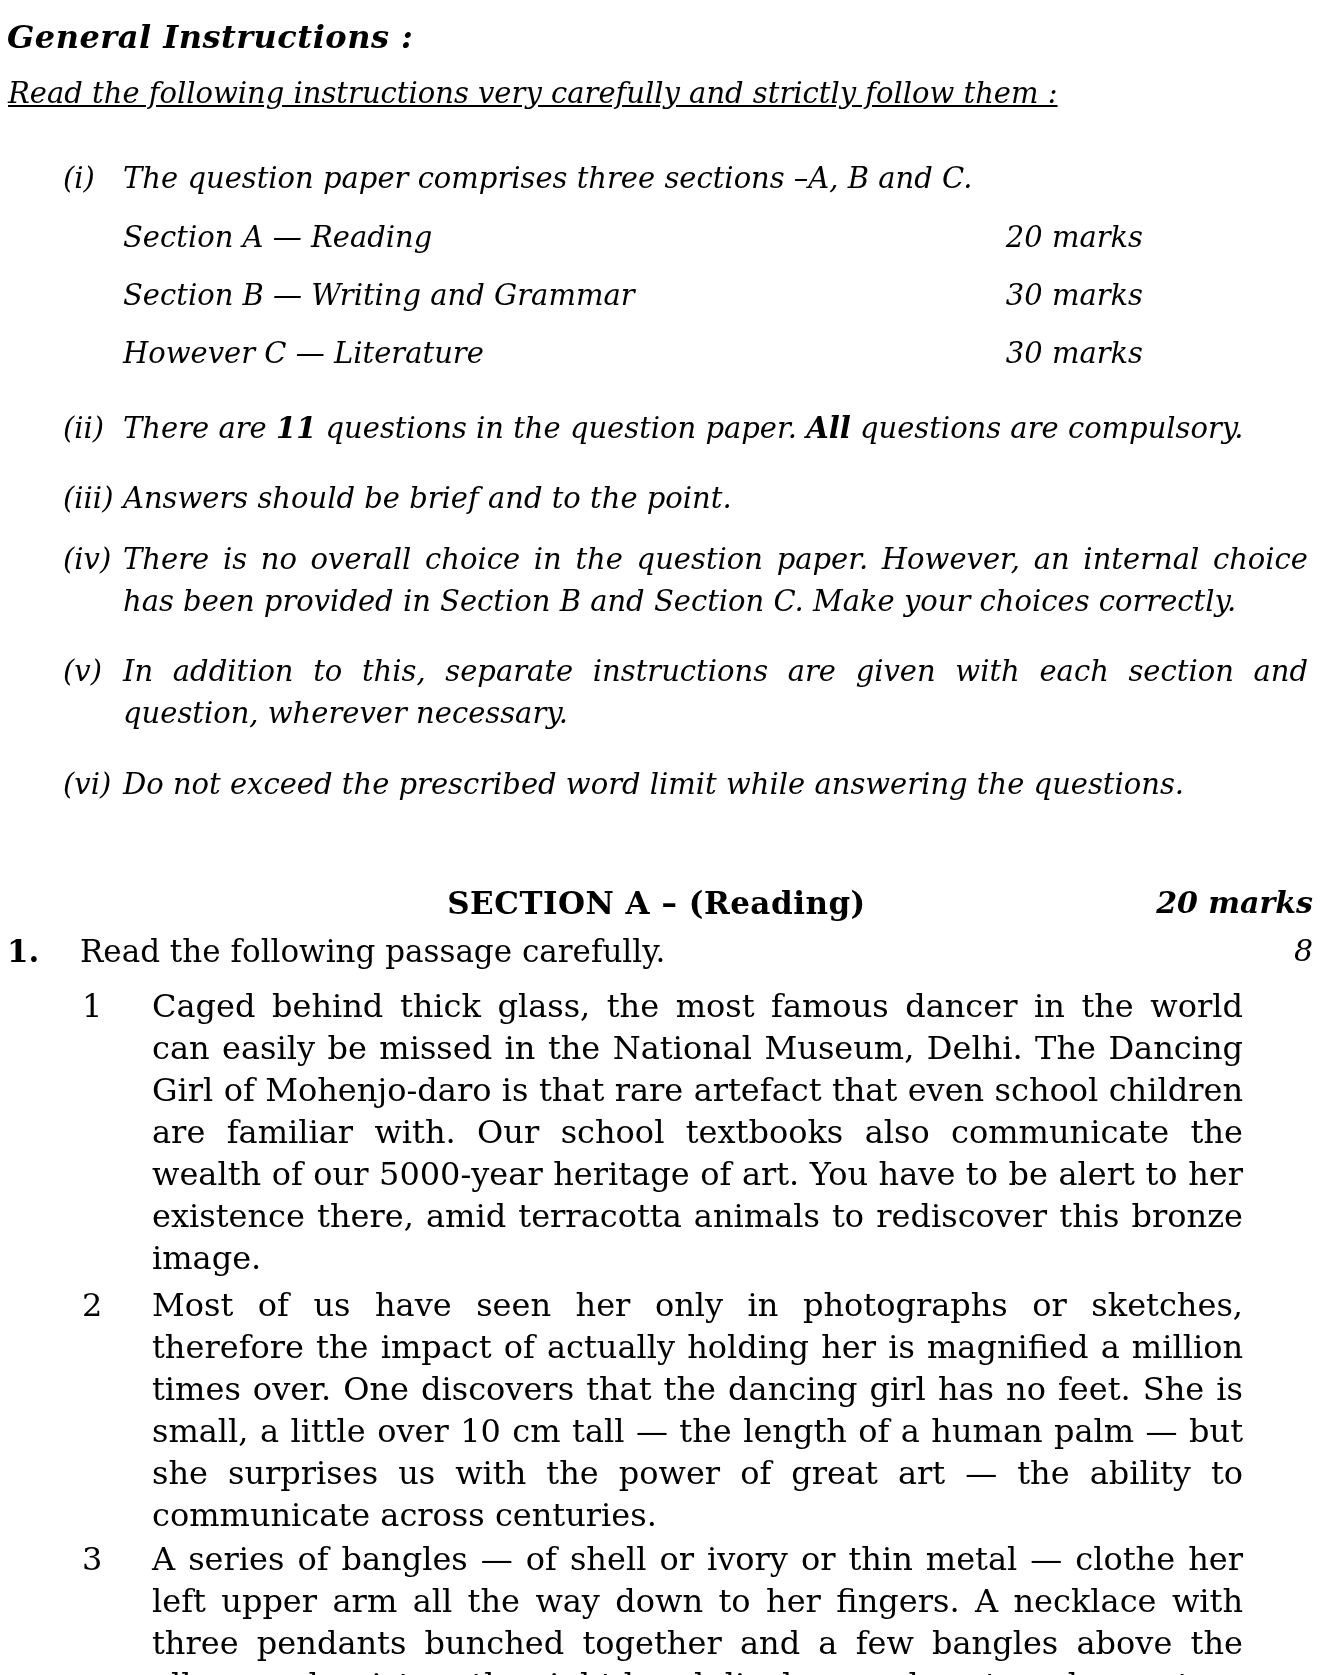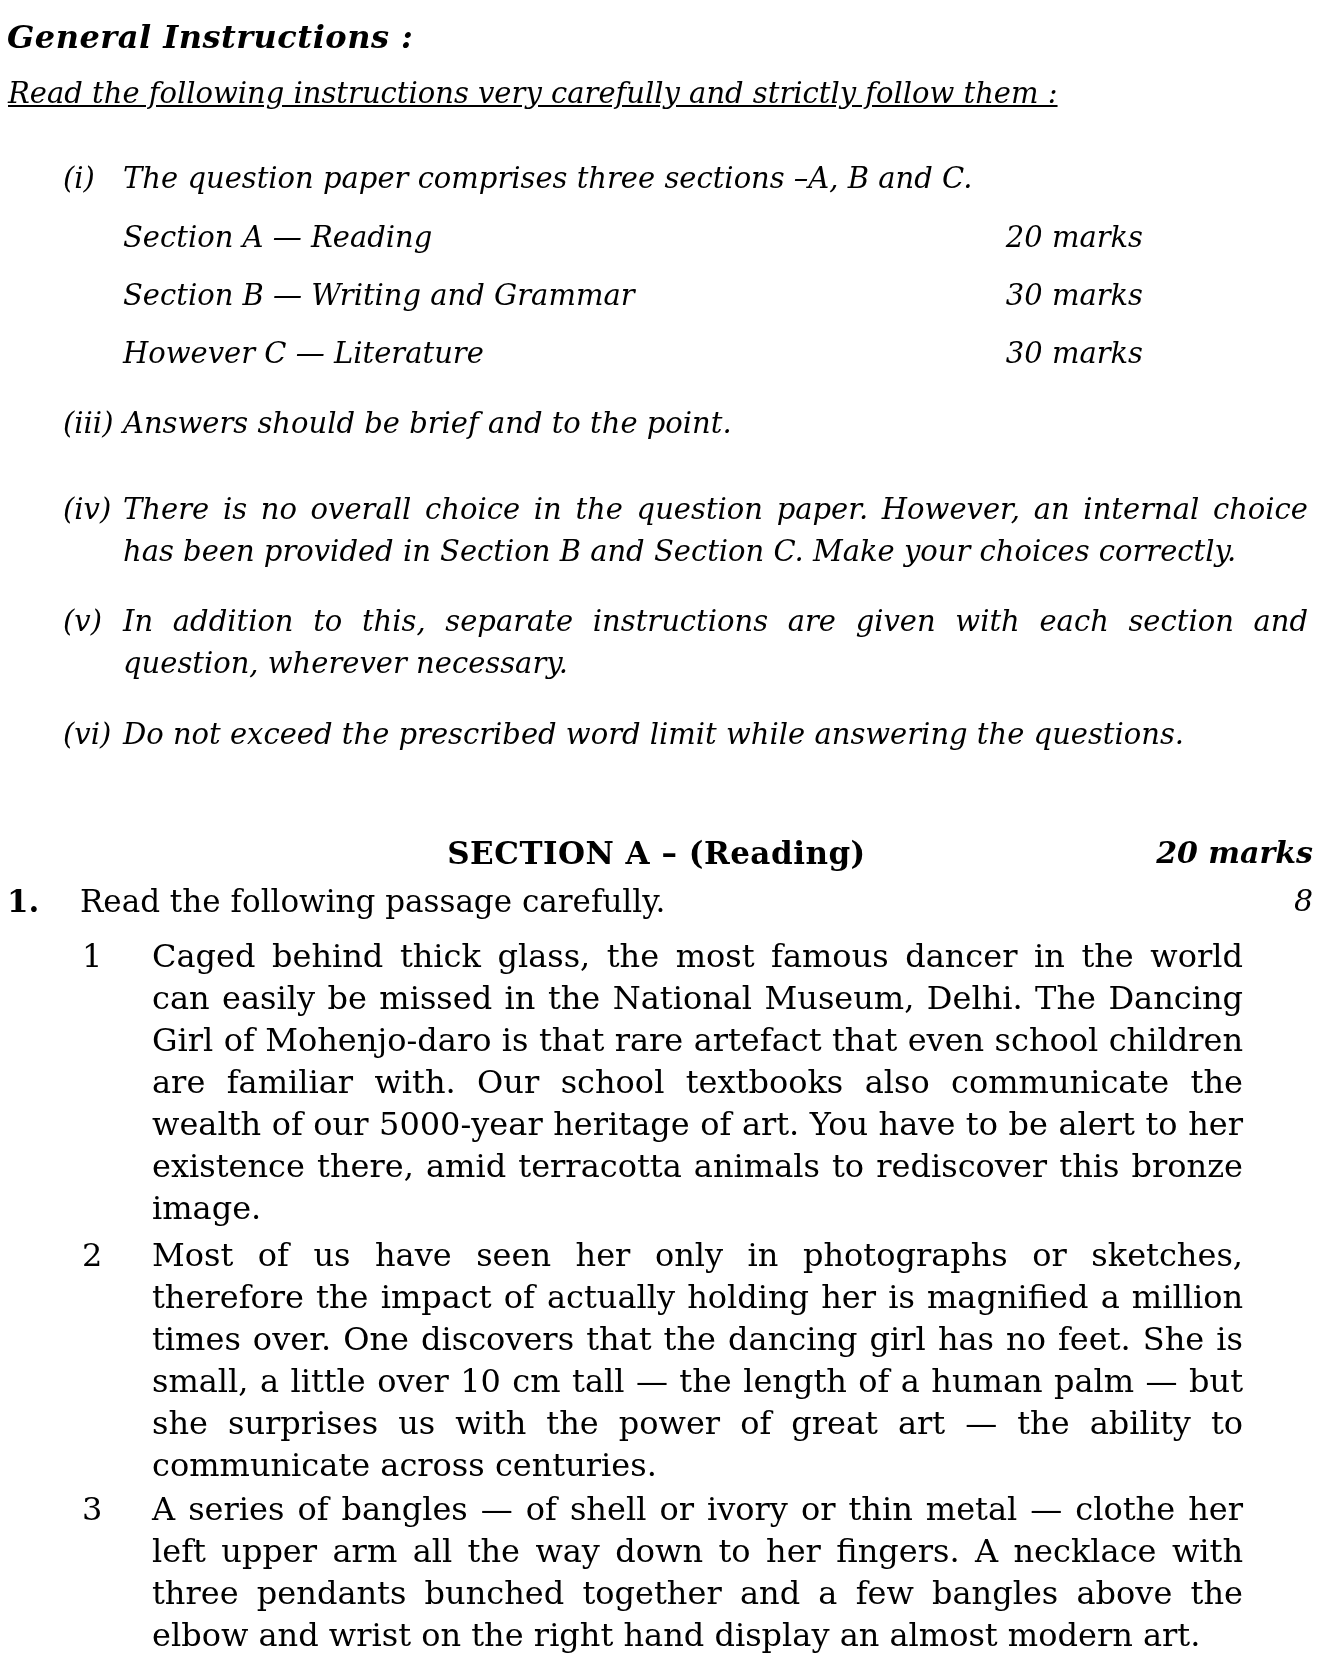--- a/index.html
+++ b/index.html
@@ -28,21 +28,21 @@
     margin-left:63px;
     width:1245px;
     font-size:29px; font-style:italic; line-height:42px;
   }
   .instr .ilabel { flex:0 0 60px; }
   .instr .ibody  { flex:1; text-align:justify; }
   .instr .ibody b { font-weight:bold; }
   .mt-i   { margin-top:43px; }
   .mt-ii  { margin-top:33px; }
   .mt-iii { margin-top:28px; }
-  .mt-iv  { margin-top:44px; }
+  .mt-iv  { margin-top:19px; }
   .mt-v   { margin-top:28px; }
   .mt-vi  { margin-top:29px; }
 
   
   .sections { margin-top:17px; width:1020px; }
   .sec-row {
     display:flex; justify-content:space-between;
     line-height:42px;
   }
   .sec-row + .sec-row { margin-top:16px;gap:20px; }
@@ -108,20 +108,24 @@
           <span>30 marks</span>
         </div>
         <div class="sec-row">
           <span>However C — Literature</span>
           <span>30 marks</span>
         </div>
       </div>
     </div>
   </div>
 
+  <div class="instr mt-ii">
+    <span class="ilabel">(ii)</span>
+    <div class="ibody"><span>There are </span><b>11</b><span> questions in the question paper. </span><b>All</b><span> questions are compulsory.</span></div>
+  </div>
 
   <div class="instr mt-iii">
     <span class="ilabel">(iii)</span>
     <div class="ibody">Answers should be brief and to the point.</div>
   </div>
 
   <div class="instr mt-iv">
     <span class="ilabel">(iv)</span>
     <div class="ibody">There is no overall choice in the question paper. However, an internal choice has been provided in Section B and Section C. Make your choices correctly.</div>
   </div>

